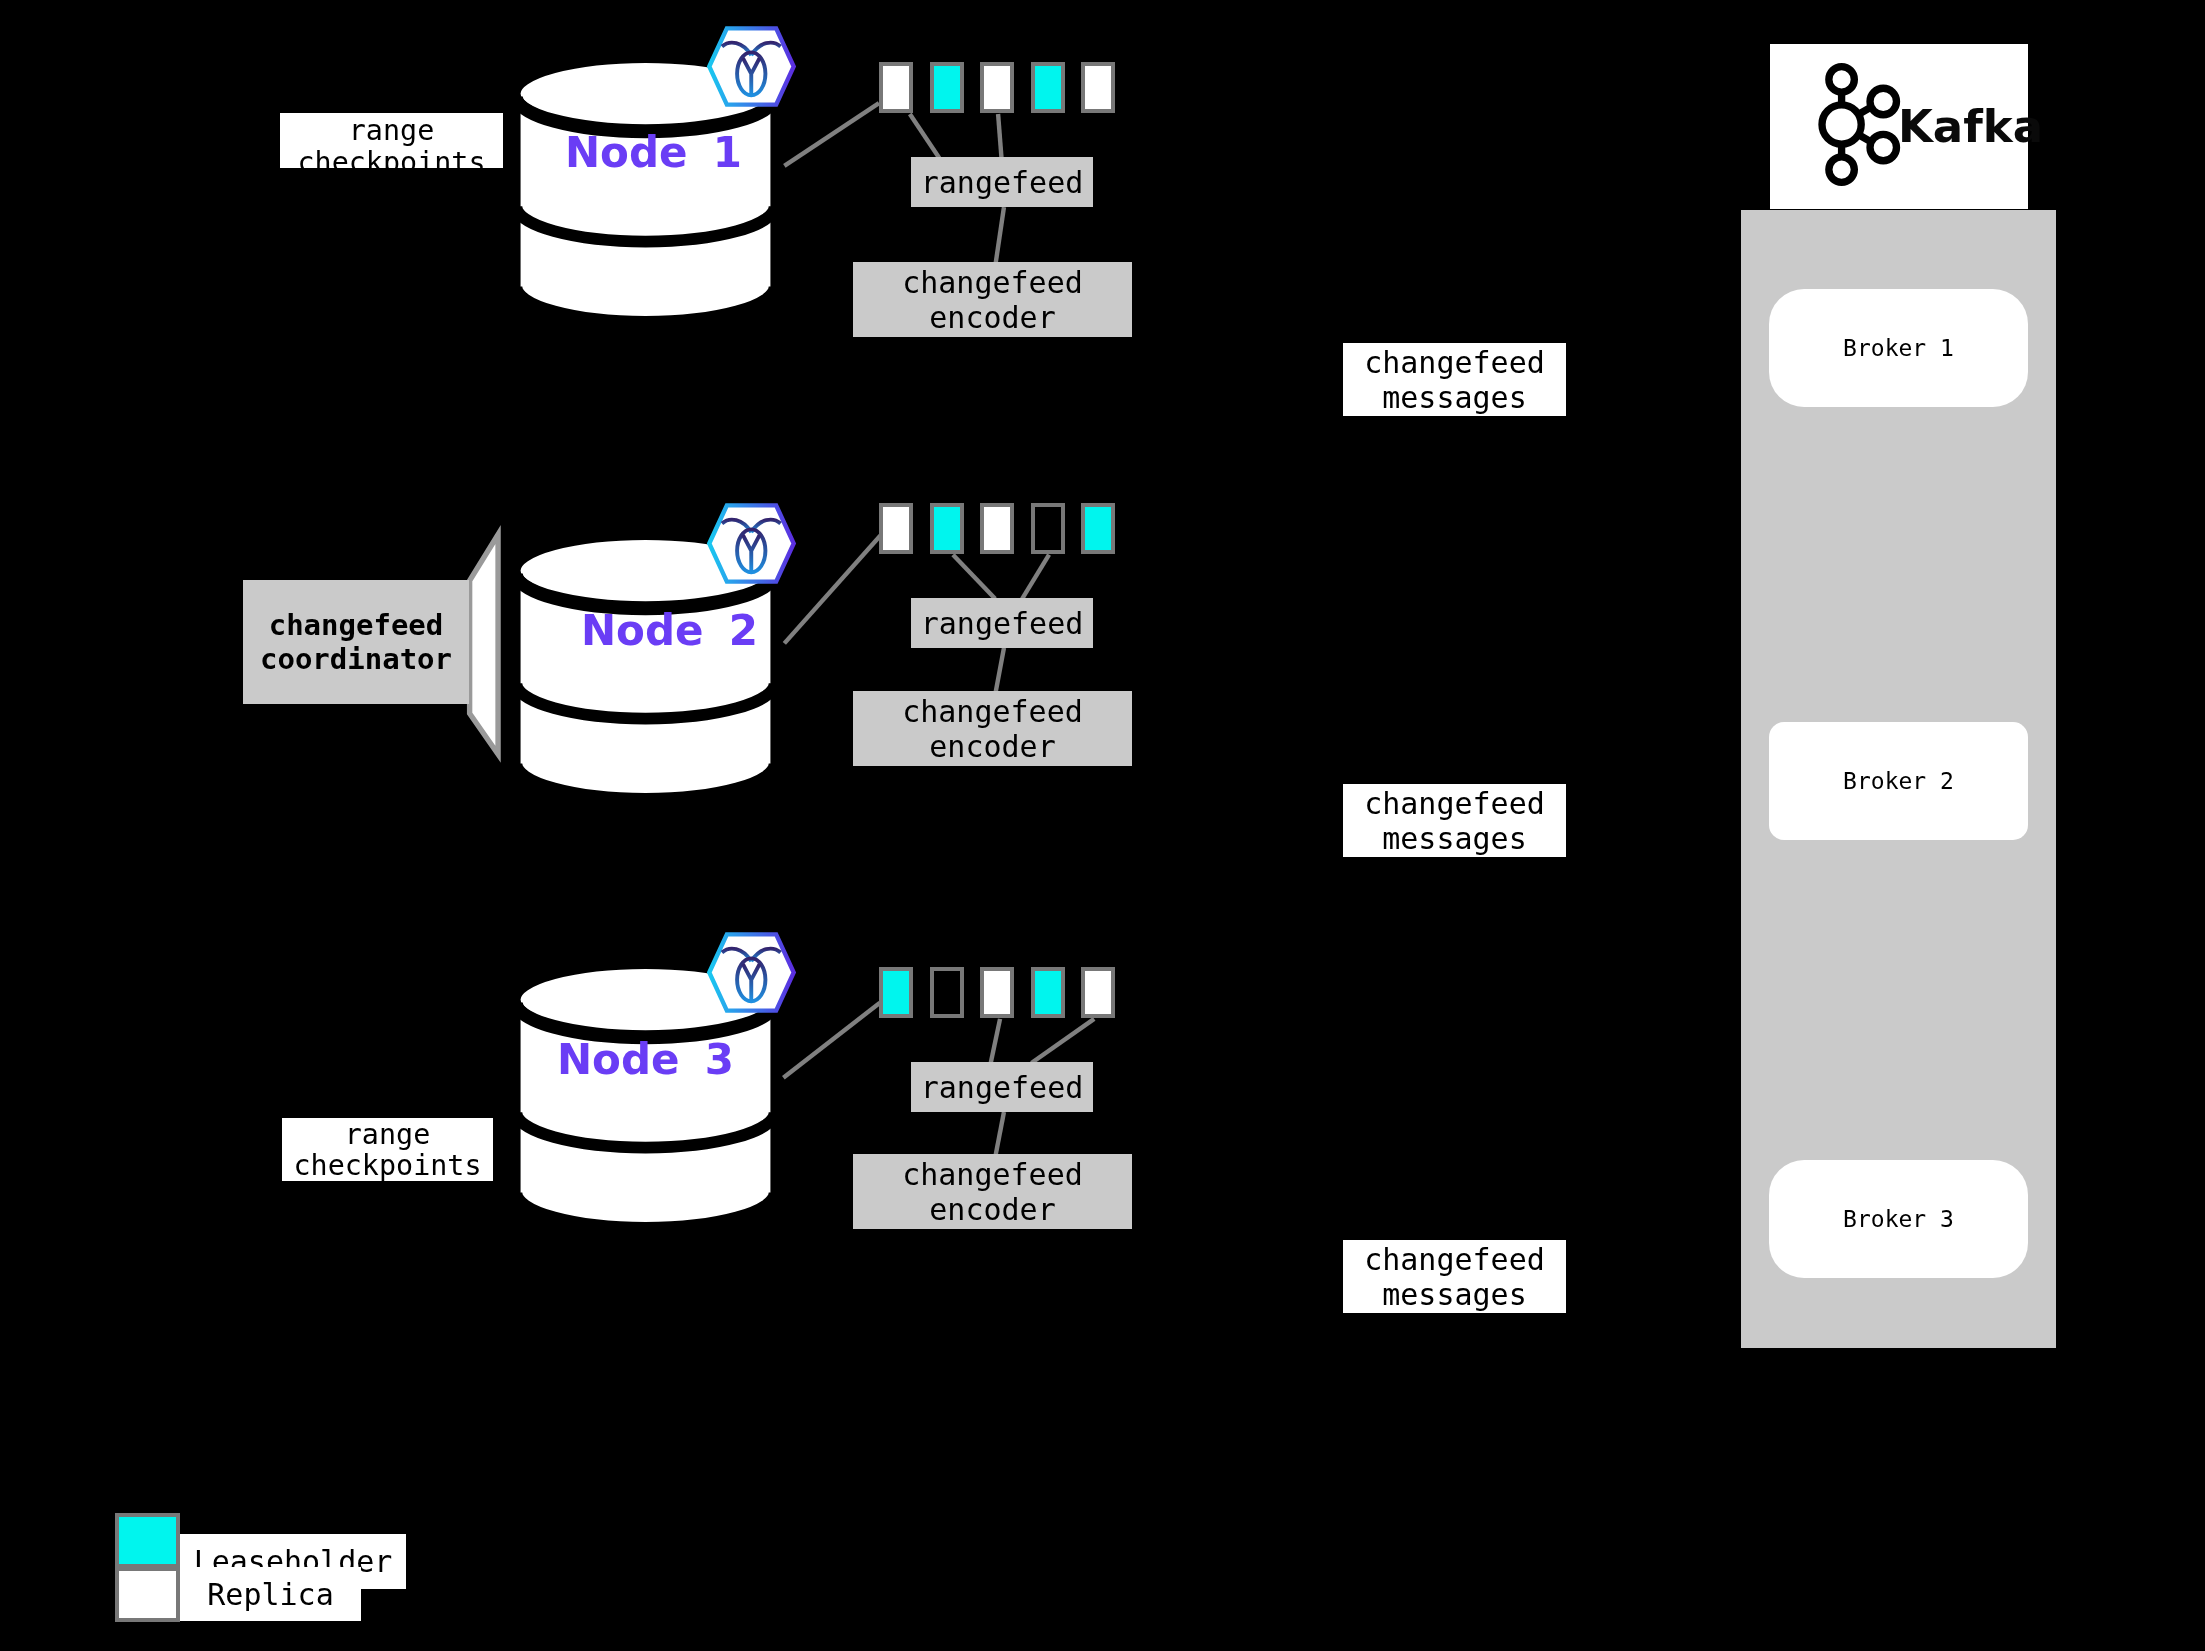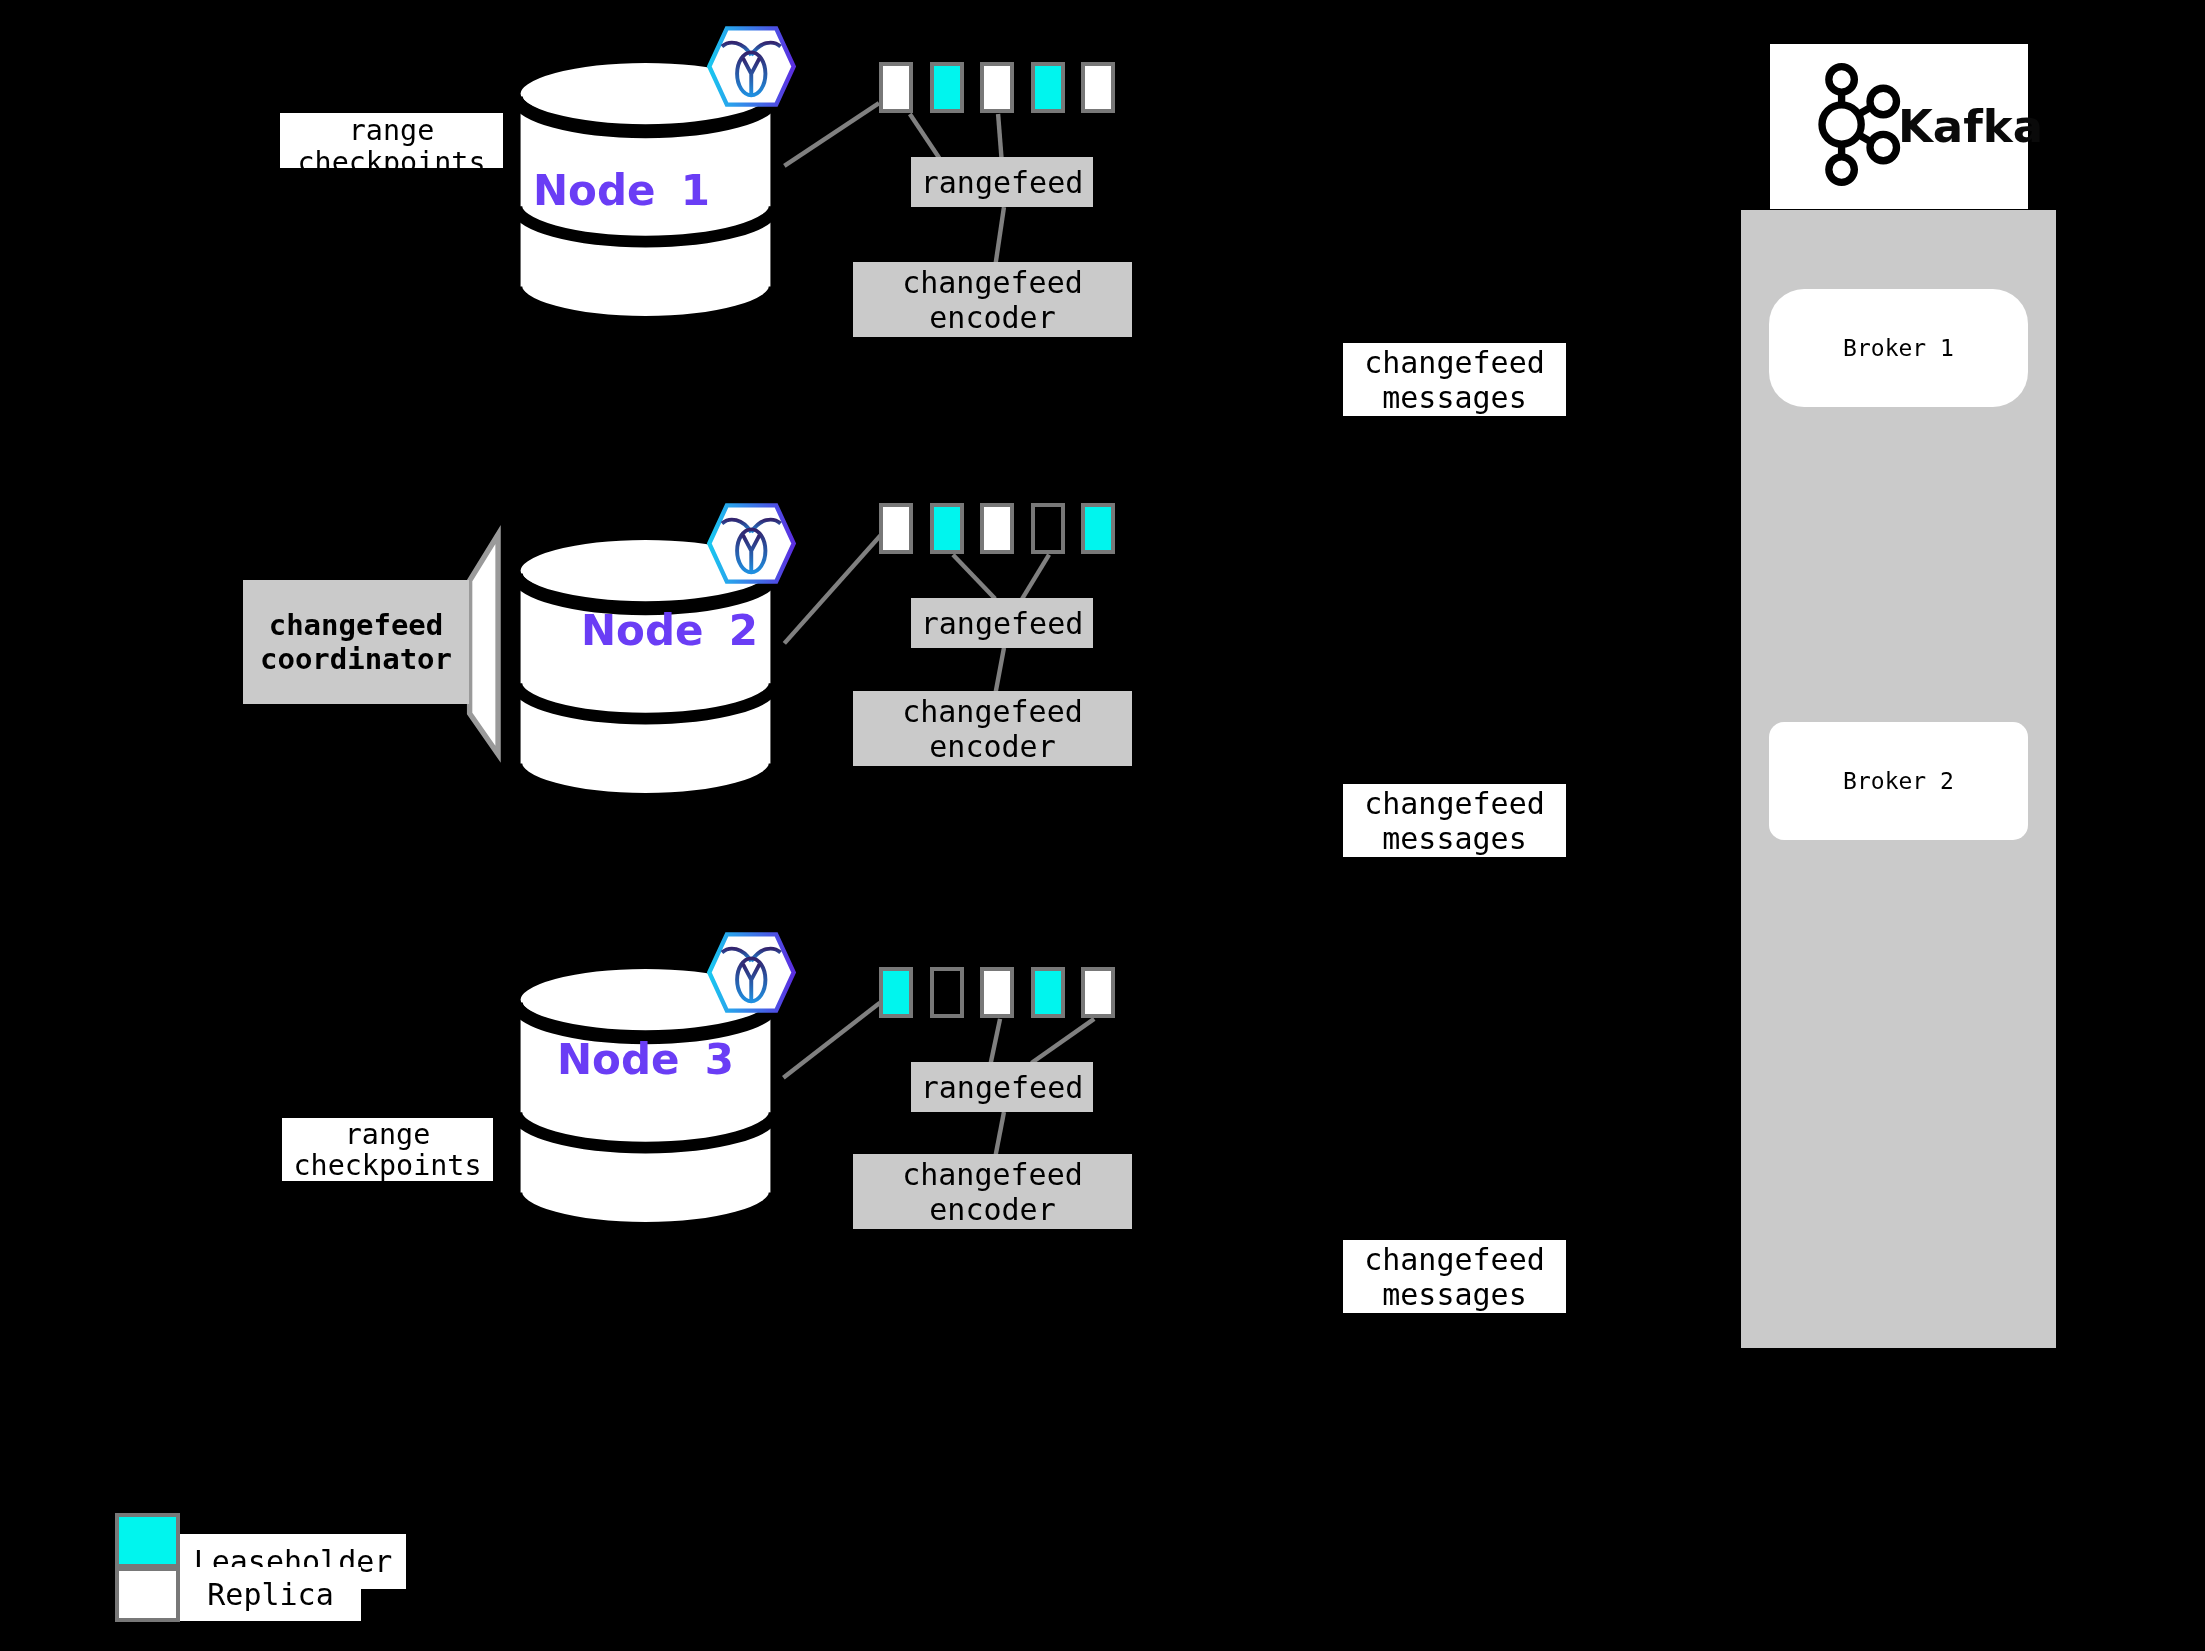--- a/index.html
+++ b/index.html
@@ -41,21 +41,21 @@
   .sq-replica{background:var(--replica,#fff);}
   .sq-empty{background:var(--empty,#000);}
   .c1{left:879px;}.c2{left:930px;}.c3{left:980px;}.c4{left:1031px;}.c5{left:1081px;}
   .r1{top:62px;}.r2{top:503px;}.r3{top:967px;}
   
   .nodename{
     width:267px;text-align:center;color:var(--node_label,#6a3df5);
     font-family:"DejaVu Sans","Liberation Sans",sans-serif;
     font-weight:bold;font-size:42px;word-spacing:10.8px;
   }
-  .nn1{left:488px;top:128px;margin-top:38px;}
+  .nn1{left:520px;top:128px;}
   .nn2{left:536px;top:606px;}
   .nn3{left:512px;top:1035px;}
   
   .kafkabox{left:1770px;top:44px;width:258px;height:165px;background:#fff;}
   .kafkaword{
     position:absolute;left:1898px;top:44px;width:127px;height:165px;
     display:flex;align-items:center;color:#0a0a0a;
     font-family:"DejaVu Sans","Liberation Sans",sans-serif;font-weight:bold;font-size:45px;
   }
   .kpanel{left:1741px;top:210px;width:315px;height:1138px;background:var(--panel,#cacaca);}
@@ -229,20 +229,21 @@
       <circle cx="200" cy="197" r="27"></circle>
       <path d="M115 84 V110 M115 190 V216"></path>
       <path d="M148 130 L176 114 M148 170 L176 186"></path>
     </g>
   </svg>
   <div class="kafkaword">Kafka</div>
 
   <div class="abs kpanel"></div>
   <div class="broker b1">Broker 1</div>
   <div class="broker b2">Broker 2</div>
+  <div class="broker b3">Broker 3</div>
 
 
   <div class="swatch sw-lease"></div>
   <div class="swatch sw-replica"></div>
   <div class="legend-label ll-lease">Leaseholder</div>
   <div class="legend-label ll-replica">Replica</div>
 
 </div>
 
 

